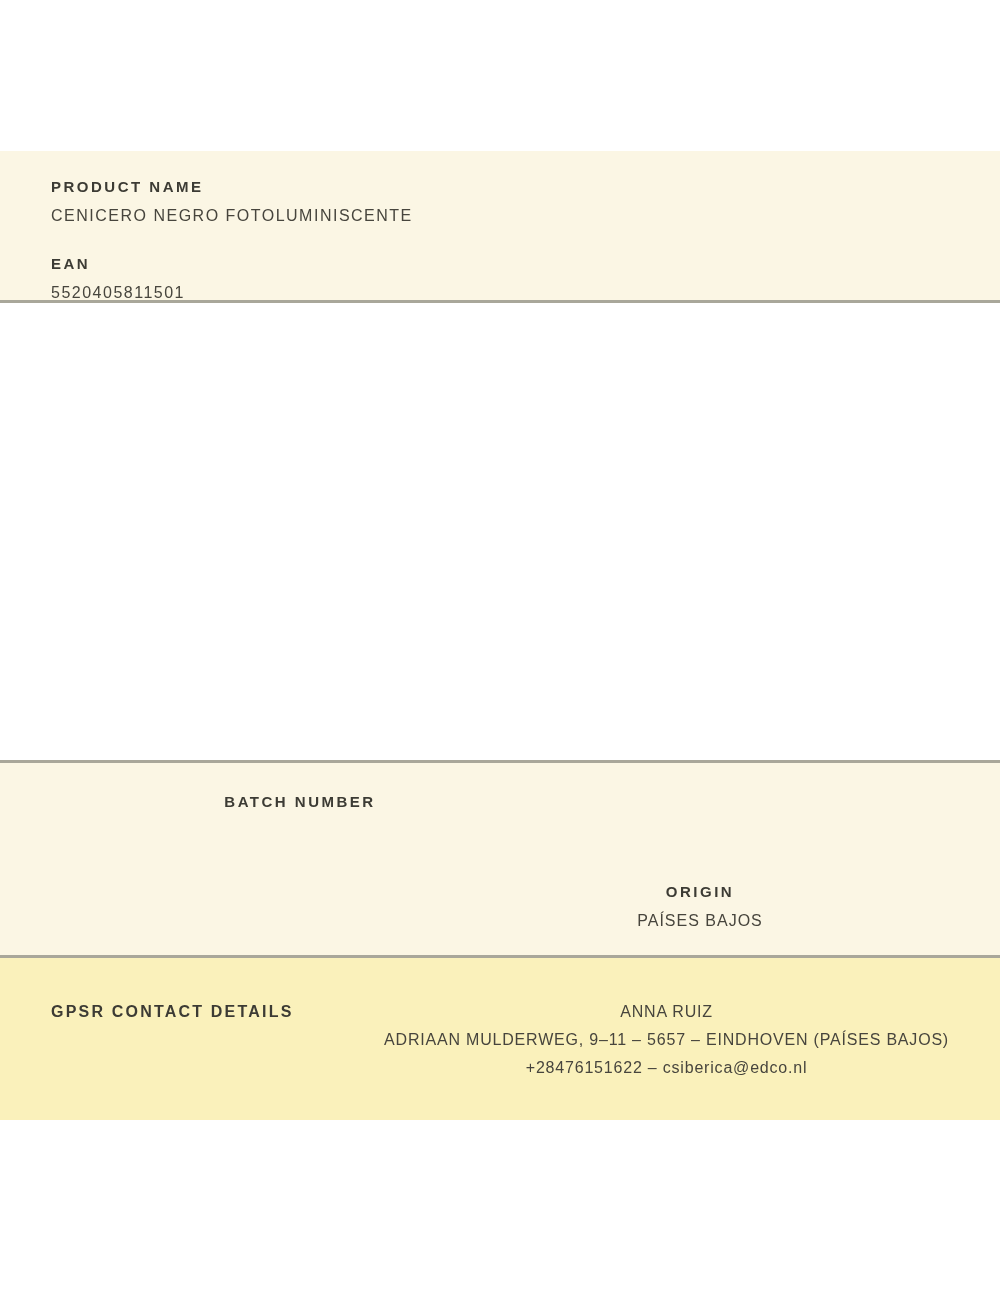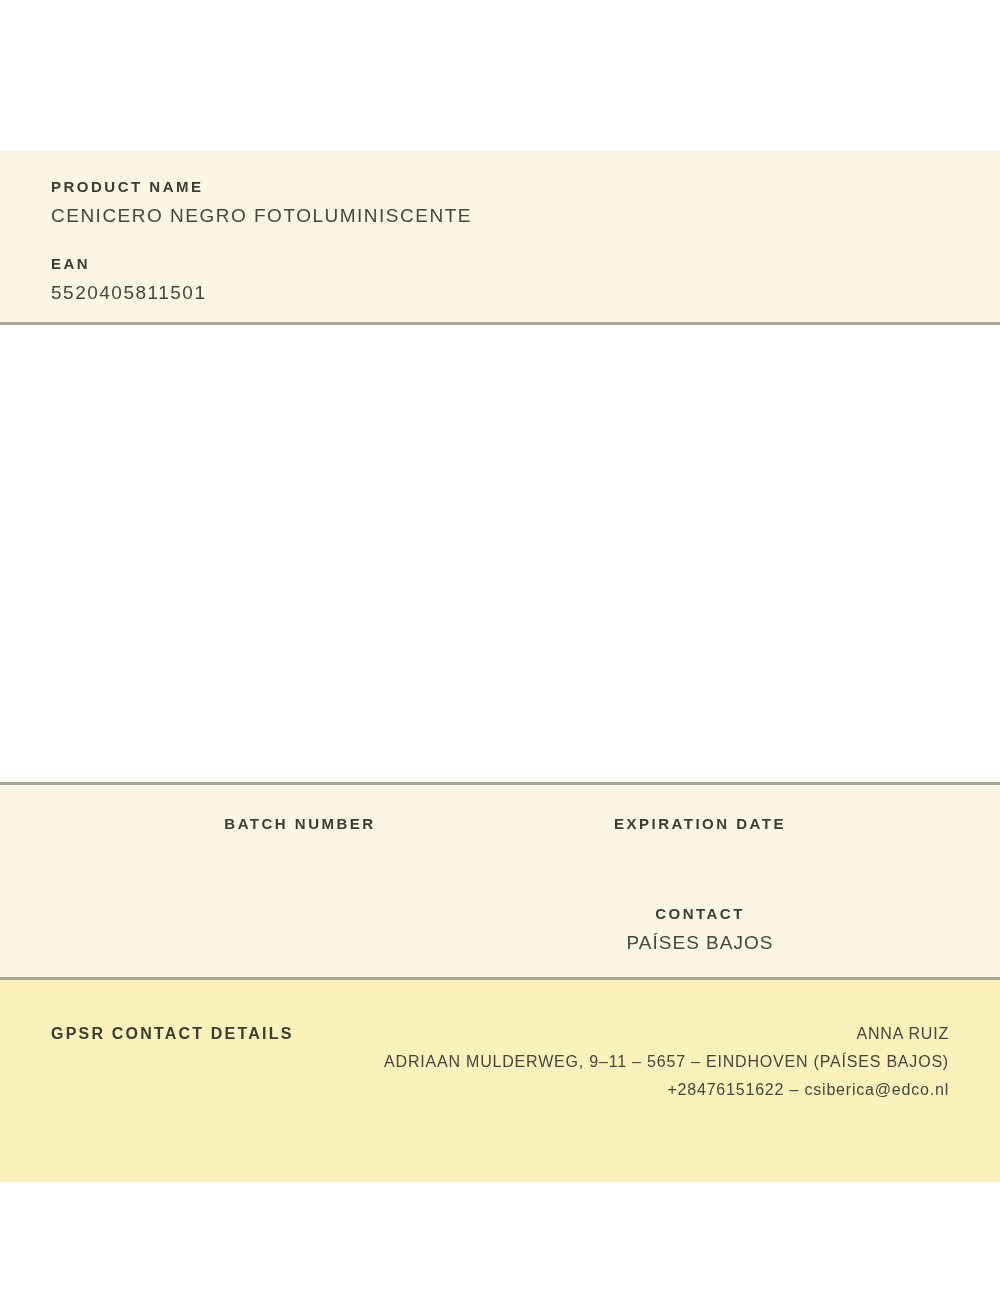--- a/index.html
+++ b/index.html
@@ -19,34 +19,34 @@
   .spacer-mid { height: 457px; }
 
   .section {
     box-sizing: border-box;
     width: 1000px;
   }
 
   
   .product-section {
     background: #fbf6e4;
-    height: 174px;
+    height: 152px;
     border-bottom: 3px solid #a9a79a;
     padding: 26px 25px 0 51px;
   }
 
   .field-label {
     font-weight: bold;
     font-size: 15px;
     letter-spacing: 2.5px;
     line-height: 19px;
     color: #3c3b34;
   }
   .field-value {
-    font-size: 19px;
+    font-size: 16px;
     letter-spacing: 1.5px;
     line-height: 20px;
     margin-top: 10px;
     color: #47453d;
   }
   .field-gap { margin-top: 28px; }
 
   
   .batch-section {
     background: #fbf6e4;
@@ -62,36 +62,36 @@
     text-align: center;
   }
   .batch-grid .field-value {
     min-height: 20px;
     letter-spacing: 1px;
   }
 
   
   .gpsr-section {
     background: #faf1bb;
-    height: 202px;
+    height: 162px;
     padding: 44px 51px 0 51px;
     display: flex;
     justify-content: space-between;
     align-items: flex-start;
   }
   .gpsr-label {
     font-weight: bold;
     font-size: 16px;
     letter-spacing: 2.2px;
     line-height: 20px;
     color: #3c3b34;
     white-space: nowrap;
   }
   .gpsr-contact {
-    text-align: right;
+    text-align: center;
     font-size: 16px;
     letter-spacing: 0.8px;
     line-height: 28px;
     color: #47453d;
     margin-top: -4px;
   }
 </style>
 </head>
 <body>
 
@@ -106,27 +106,26 @@
 
 <div class="spacer-mid"></div>
 
 <div class="section batch-section">
   <div class="batch-grid">
     <div>
       <div class="field-label">BATCH NUMBER</div>
       <div class="field-value"></div>
     </div>
     <div>
-      <div class="field-label">EXPIRATION DATE</div>
       <div class="field-value"></div>
     </div>
     <div>
     </div>
     <div>
-      <div class="field-label">CONTACT</div>
+      <div class="field-label">ORIGIN</div>
       <div class="field-value">PAÍSES BAJOS</div>
     </div>
   </div>
 </div>
 
 <div class="section gpsr-section">
   <div class="gpsr-label">GPSR CONTACT DETAILS</div>
   <div class="gpsr-contact">
     <div>ANNA RUIZ</div>
     <div>ADRIAAN MULDERWEG, 9–11 – 5657 – EINDHOVEN (PAÍSES BAJOS)</div>

